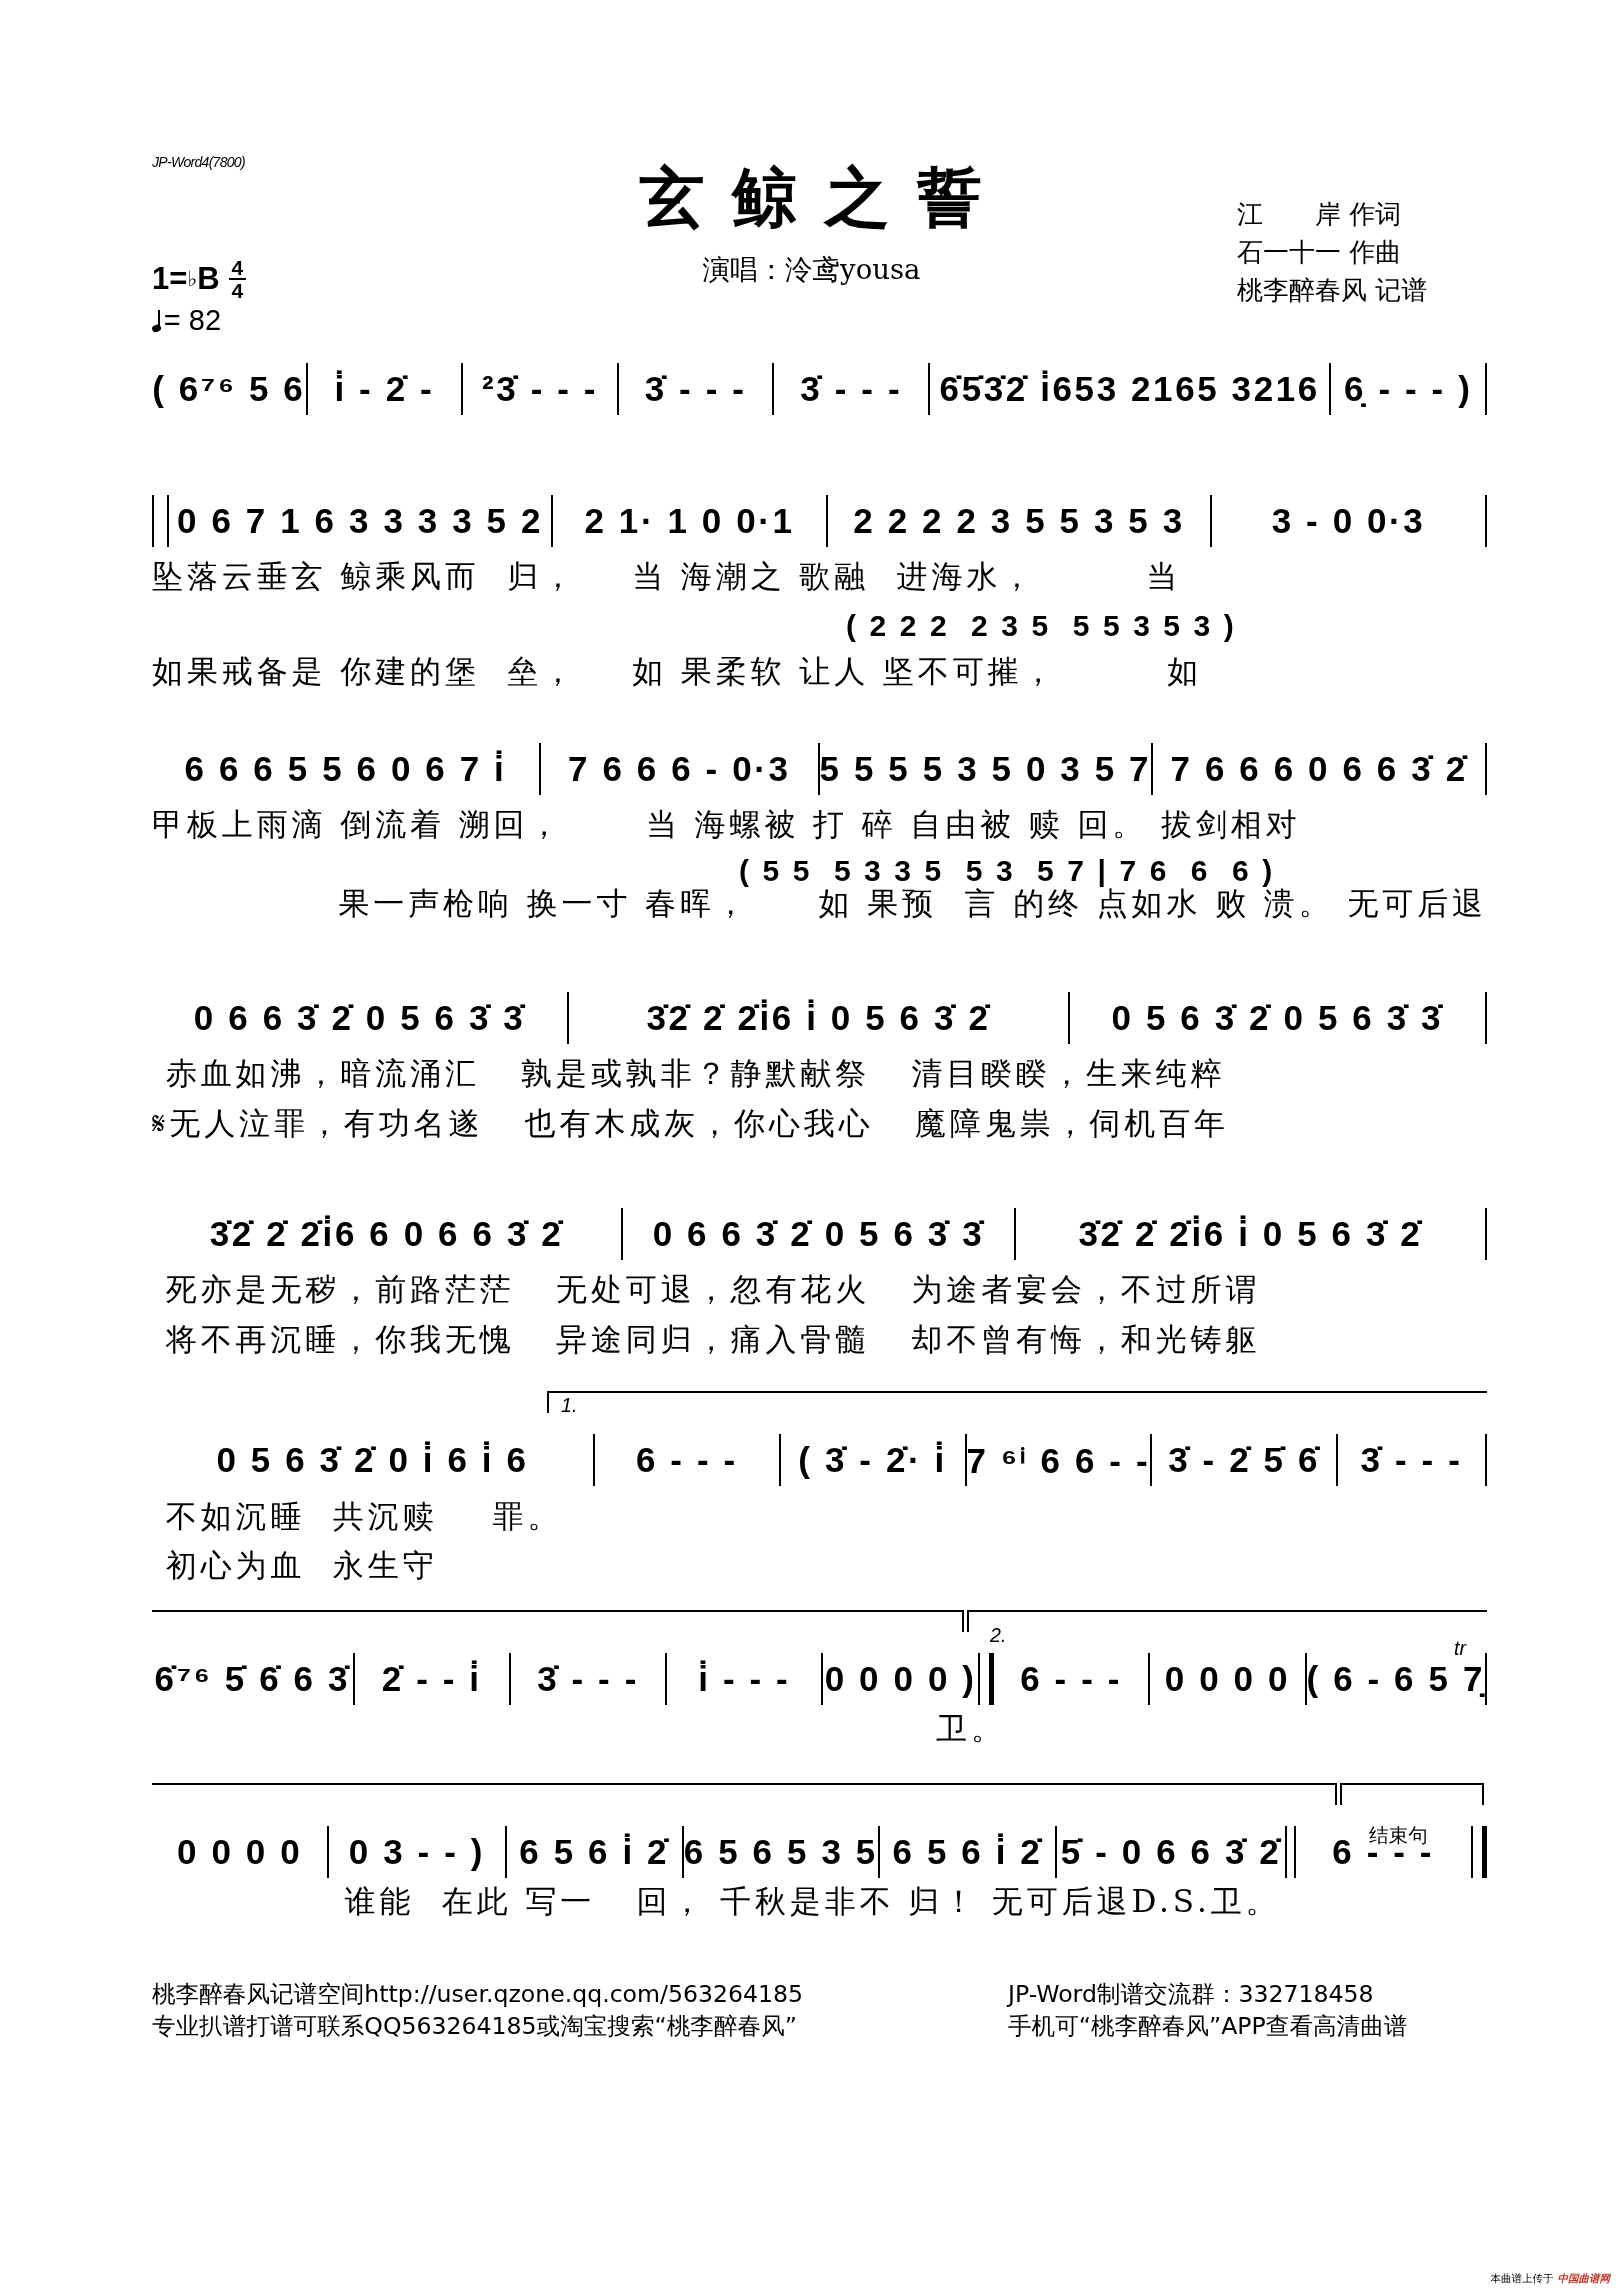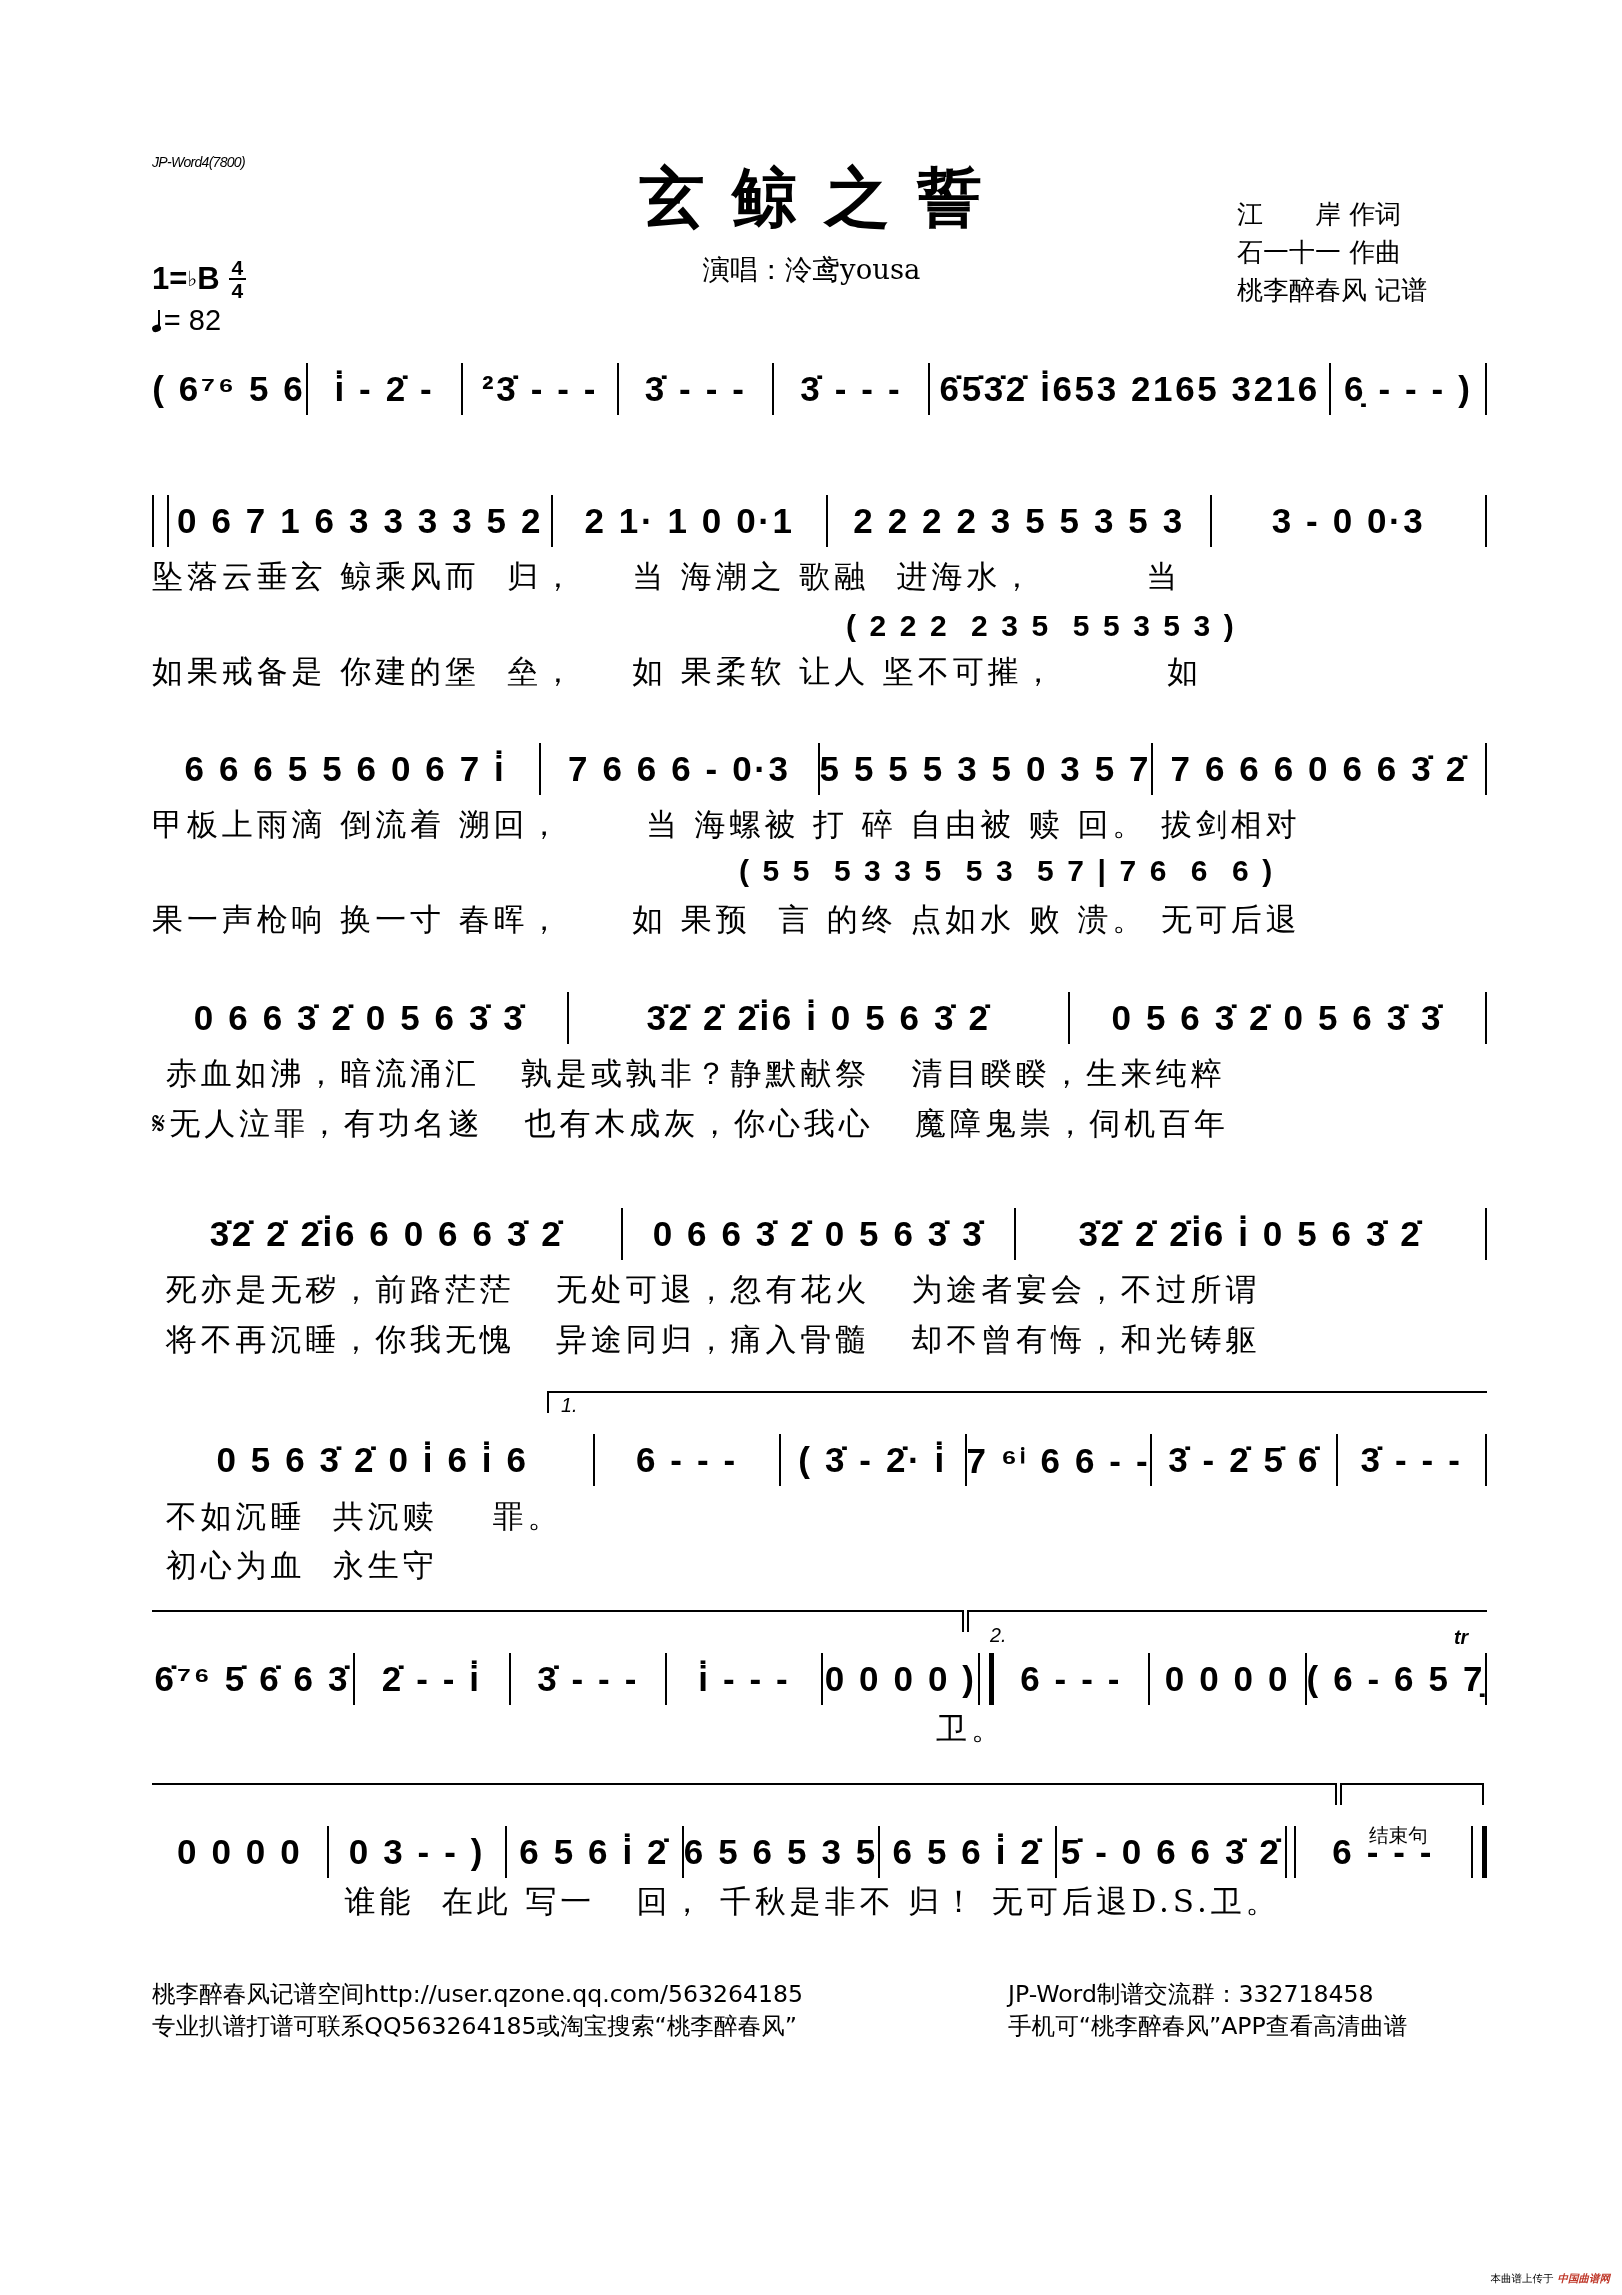--- a/index.html
+++ b/index.html
@@ -108,21 +108,21 @@
       <div class="bar"></div>
     <div class="measure">7 6 6 6 - 0·3</div>
       <div class="bar"></div>
     <div class="measure" style="flex:1.2">5 5 5 5 3 5 0 3 5 7</div>
       <div class="bar"></div>
     <div class="measure" style="flex:1.2">7 6 6 6 0 6 6 3̇ 2̇</div>
       <div class="bar"></div>
   </div>
   <div class="lyric" style="top:65px;">甲板上雨滴 倒流着 溯回，      当 海螺被 打 碎 自由被 赎 回。 拔剑相对</div>
   <div class="sub-staff" style="top:115px;left:587px;">( 5 5  5 3 3 5  5 3  5 7 | 7 6  6  6 )</div>
-  <div class="lyric" style="top:160px;">果一声枪响 换一寸 春晖，     如 果预  言 的终 点如水 败 溃。 无可后退</div>
+  <div class="lyric" style="top:144px;text-align:right;">果一声枪响 换一寸 春晖，     如 果预  言 的终 点如水 败 溃。 无可后退</div>
 </div>
 
 <div class="row" style="top:988px;height:183px;">
   <div class="staff" style="top:0;">
     <div class="measure">0 6 6 3̇ 2̇ 0 5 6 3̇ 3̇</div>
       <div class="bar"></div>
     <div class="measure" style="flex:1.2">3̇2̇ 2̇ 2̇i̇6 i̇ 0 5 6 3̇ 2̇</div>
       <div class="bar"></div>
     <div class="measure">0 5 6 3̇ 2̇ 0 5 6 3̇ 3̇</div>
       <div class="bar"></div>
@@ -162,21 +162,21 @@
       <div class="bar"></div>
   </div>
   <div class="lyric" style="top:105px;"> 不如沉睡  共沉赎    罪。</div>
   <div class="lyric" style="top:154px;"> 初心为血  永生守</div>
 </div>
 
 <div class="row" style="top:1610px;height:131px;">
   <div class="volta" style="left:0;width:810px;top:0;border-left:none;border-right:2px solid #000;"></div>
   <div class="volta" style="left:815px;right:0;top:0;"></div>
   <div class="volta-label" style="left:838px;top:14.4px;">2.</div>
-  <div class="volta-label" style="left:1302px;top:16px;font-weight:bold;">tr</div>
+  <div class="volta-label" style="left:1302px;top:27px;font-weight:normal;">tr</div>
   <div class="staff" style="top:39px;">
     <div class="measure" style="flex:1.3">6̇⁷⁶ 5̇ 6̇ 6 3̇</div>
       <div class="bar"></div>
     <div class="measure">2̇ - - i̇</div>
       <div class="bar"></div>
     <div class="measure">3̇ - - -</div>
       <div class="bar"></div>
     <div class="measure">i̇ - - -</div>
       <div class="bar"></div>
     <div class="measure">0 0 0 0 )</div>

